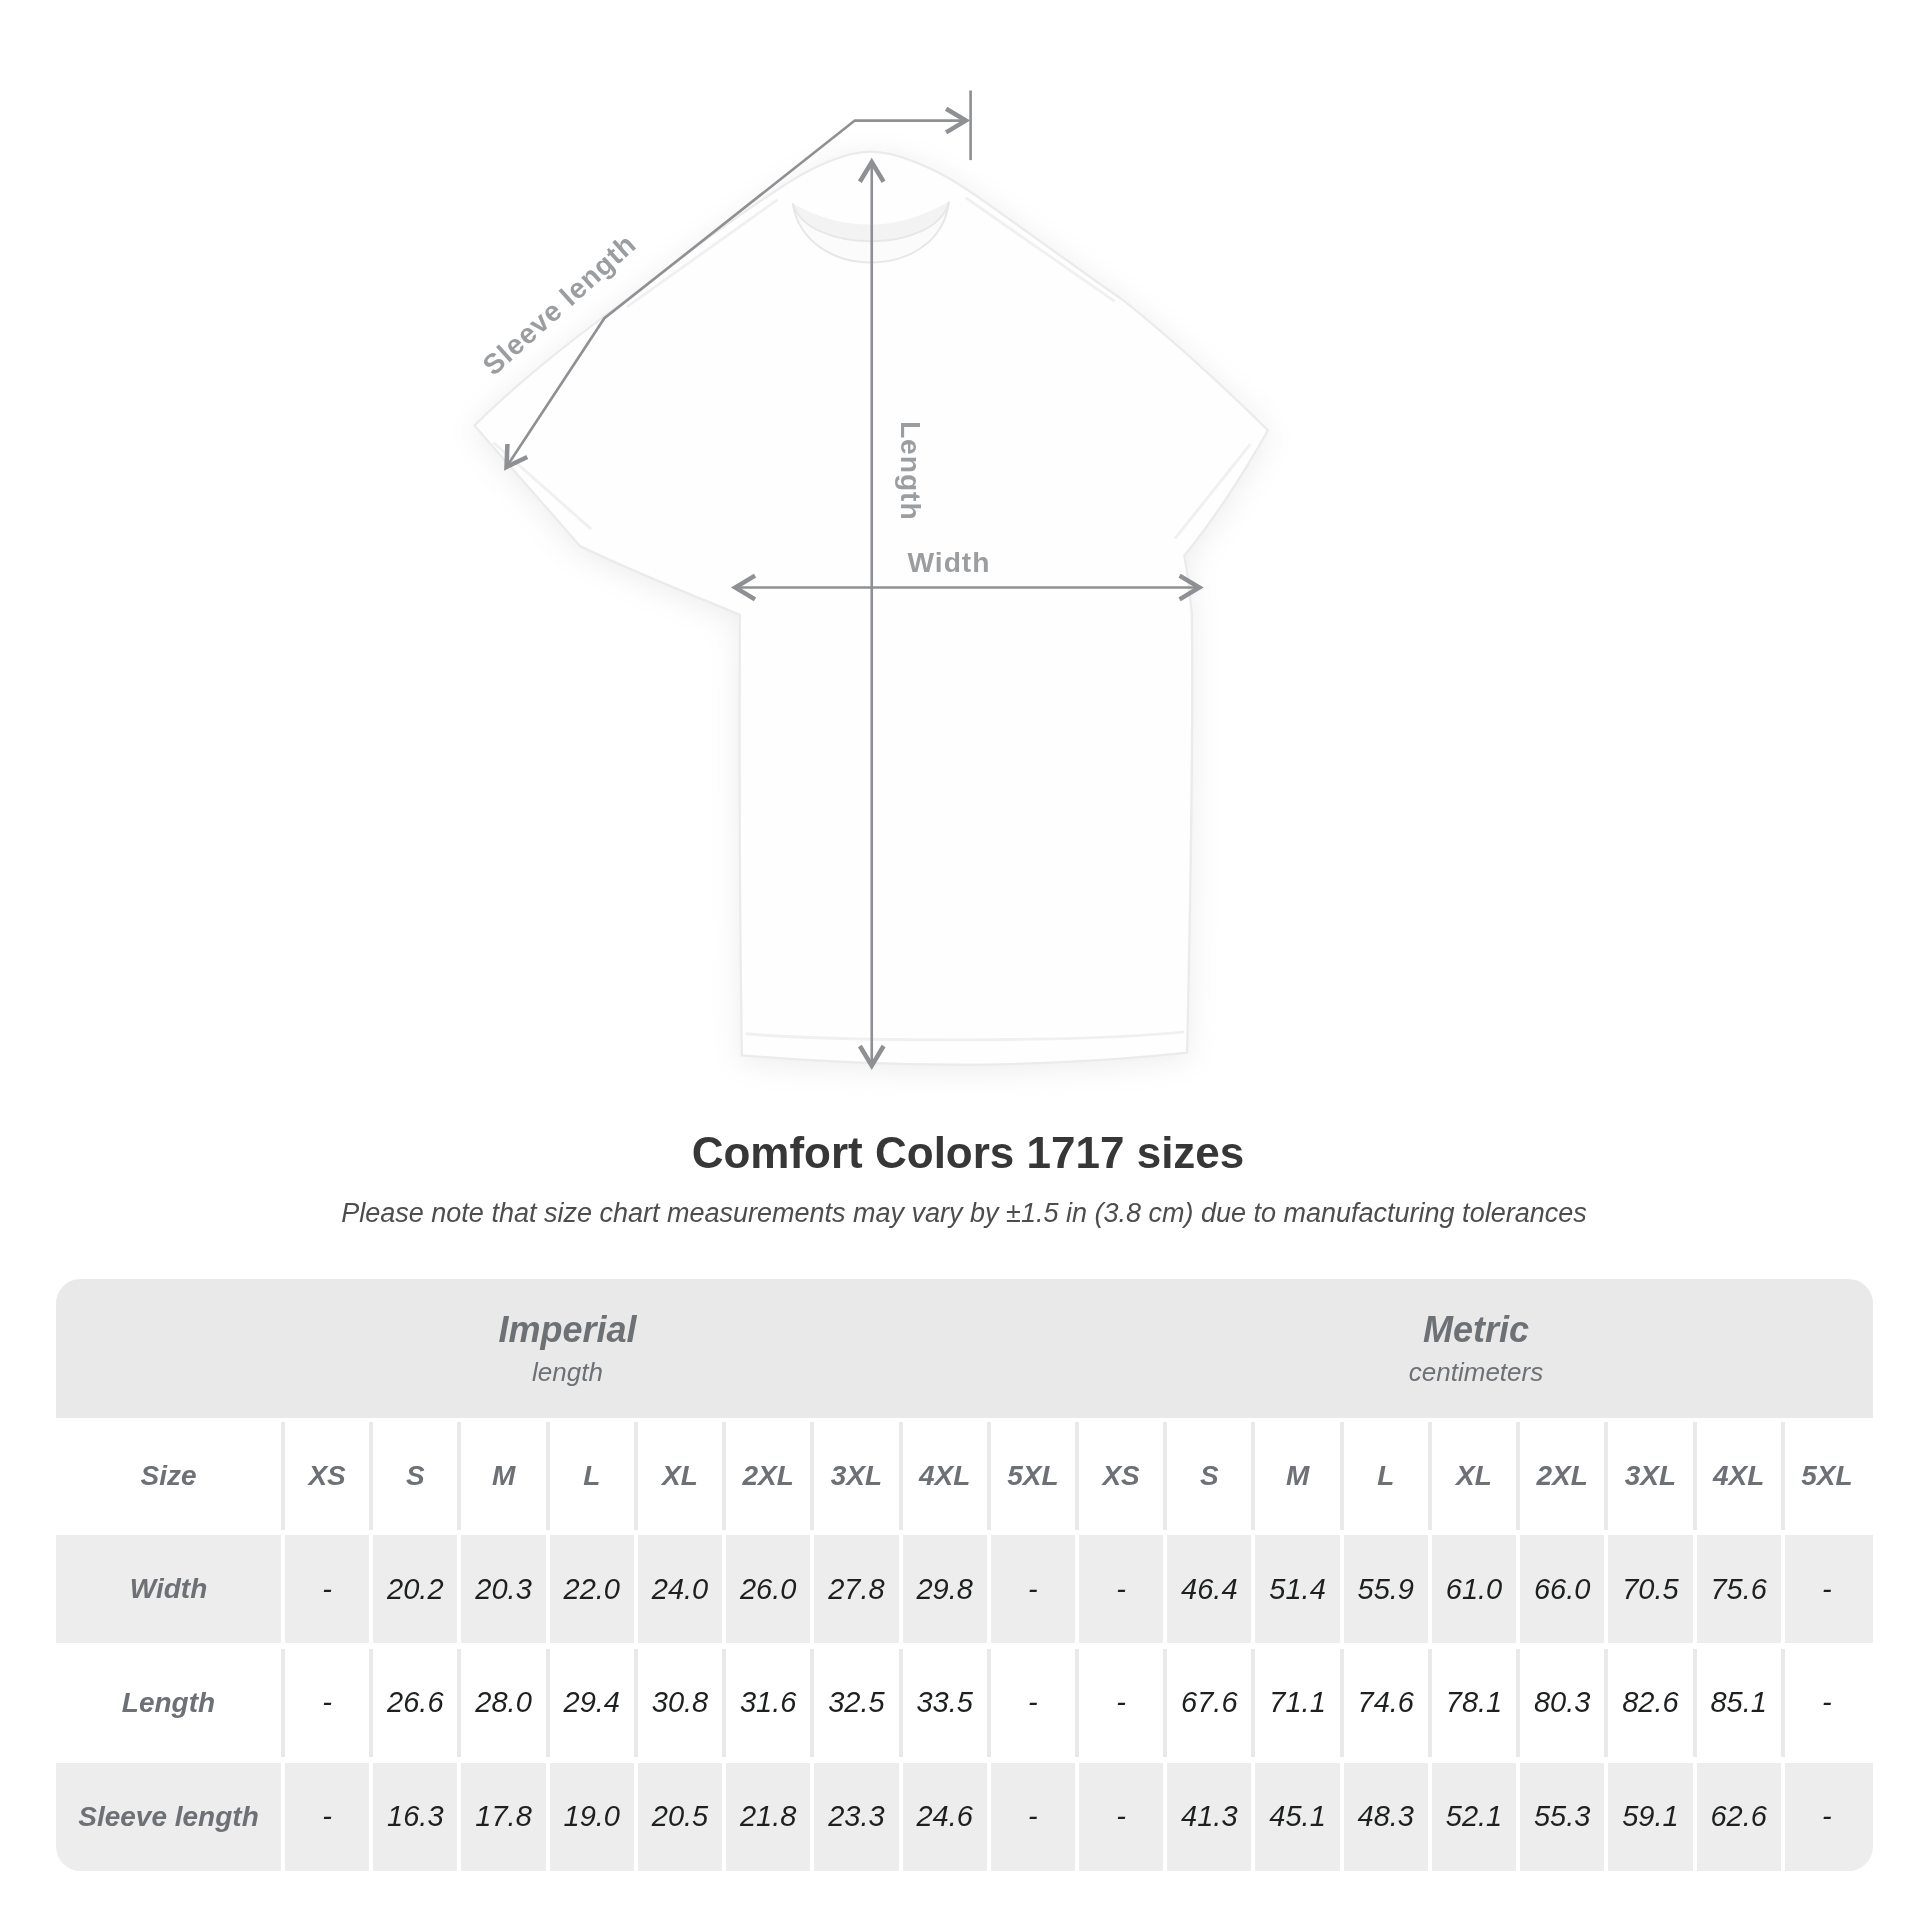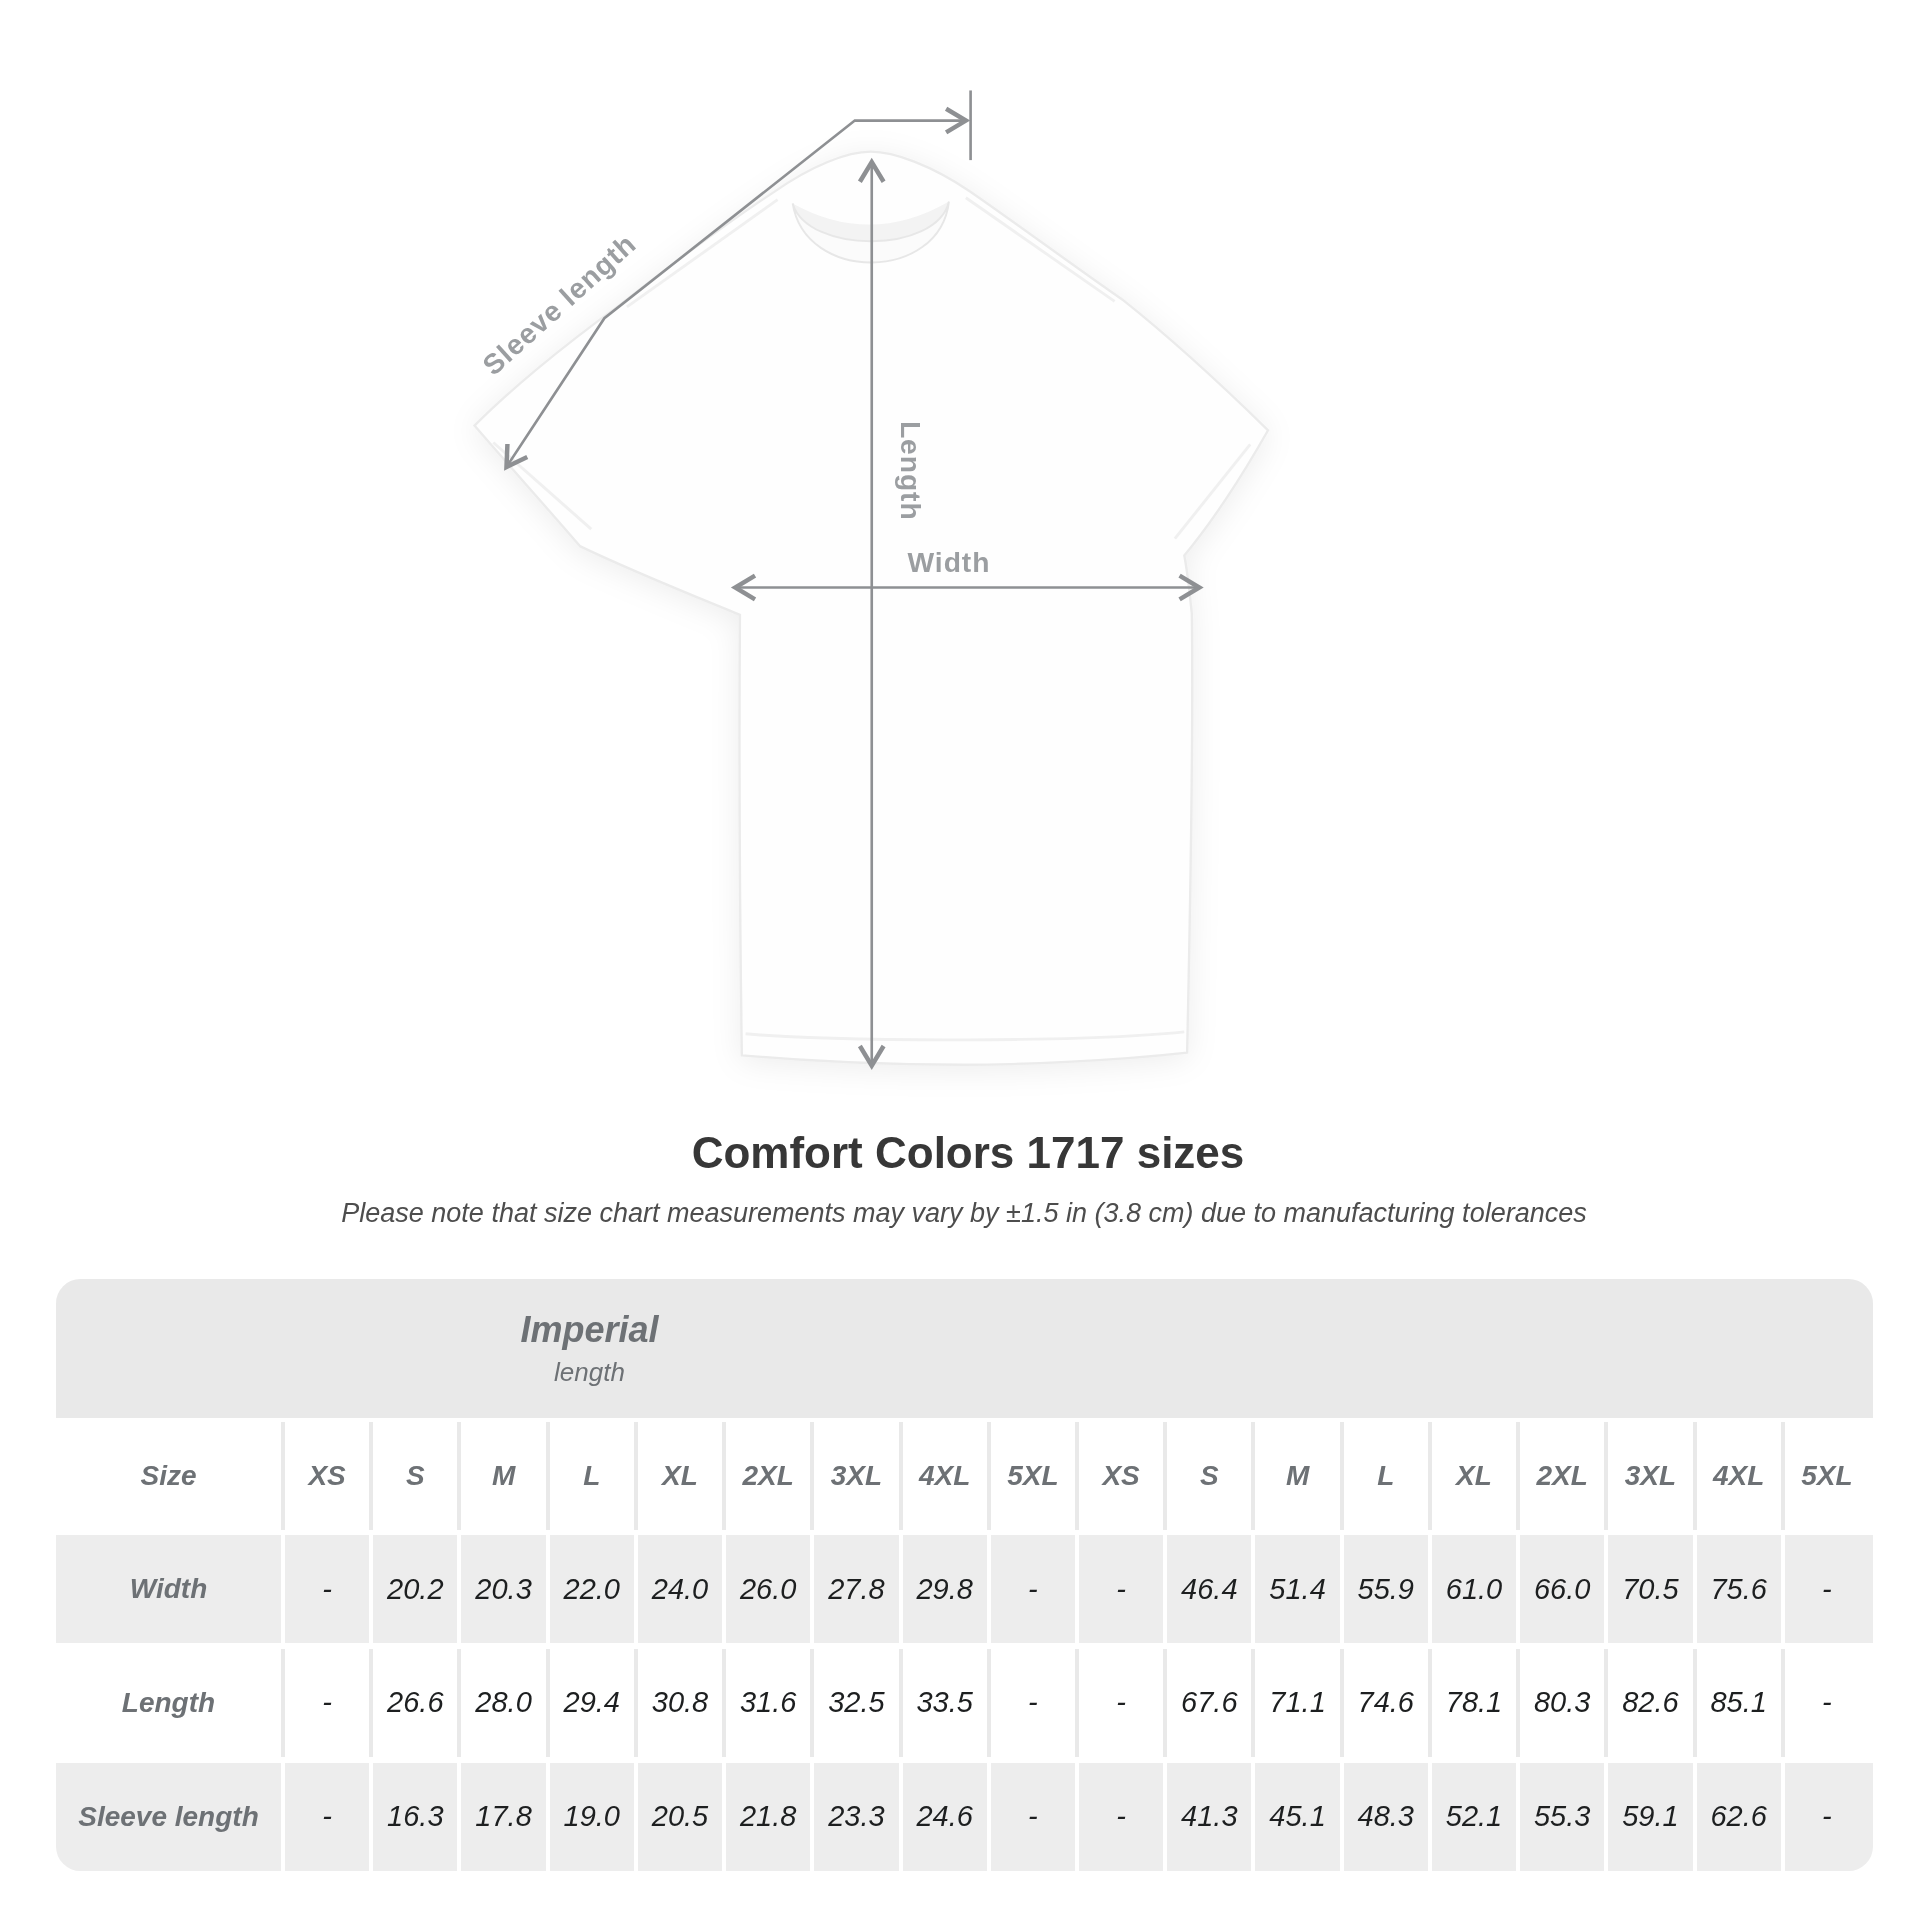--- a/index.html
+++ b/index.html
@@ -18,21 +18,21 @@
   .mline{fill:none;stroke:var(--line);stroke-width:2.8;}
   .dlabel{fill:var(--dlabel);font-weight:bold;font-size:30px;letter-spacing:1px;
           font-family:"Liberation Sans", sans-serif;}
   .title{position:absolute;top:1128px;left:4px;width:100%;text-align:center;
          font-size:44px;font-weight:bold;color:var(--title);}
   .subtitle{position:absolute;top:1198px;left:0;width:100%;text-align:center;
             font-size:27px;font-style:italic;color:var(--subtitle);}
   .table{position:absolute;top:1279px;left:56px;width:1817px;}
   .band{height:139px;background:var(--band);border-radius:24.5px 24.5px 0 0;
         display:flex;margin-bottom:3.8px;}
-  .band-half{display:flex;flex-direction:column;align-items:center;justify-content:center;gap:6.6px;padding-left:22px;}
+  .band-half{display:flex;flex-direction:column;align-items:center;justify-content:center;gap:6.6px;}
   .band-half.imperial{width:1023px;}
   .band-half.metric{flex:1;}
   .band-title{font-size:36px;font-weight:bold;font-style:italic;color:var(--muted);}
   .band-sub{font-size:26px;font-style:italic;color:var(--muted);}
   .grid{display:grid;grid-template-columns:229px repeat(18,1fr);row-gap:5.6px;grid-auto-rows:108px;font-style:italic;}
   .cell{display:flex;align-items:center;justify-content:center;background:#fff;
         border-right:4.7px solid var(--band);font-size:29px;color:var(--value);}
   .cell.head,.cell.label{font-weight:bold;color:var(--muted);font-size:28px;}
   .cell.gray{background:var(--row);border-right-color:#fff;}
   .cell:nth-child(19n){border-right-color:transparent;}
@@ -88,20 +88,24 @@
   </svg>
 
   <div class="title">Comfort Colors 1717 sizes</div>
   <div class="subtitle">Please note that size chart measurements may vary by ±1.5 in (3.8 cm) due to manufacturing tolerances</div>
 
   <div class="table">
     <div class="band">
       <div class="band-half imperial">
         <div class="band-title">Imperial</div>
         <div class="band-sub">length</div>
+      </div>
+      <div class="band-half metric">
+        <div class="band-title">Metric</div>
+        <div class="band-sub">centimeters</div>
       </div>
     </div>
     <div class="grid" id="grid">
         <div class="cell head label">Size</div>
         <div class="cell head">XS</div>
         <div class="cell head">S</div>
         <div class="cell head">M</div>
         <div class="cell head">L</div>
         <div class="cell head">XL</div>
         <div class="cell head">2XL</div>

